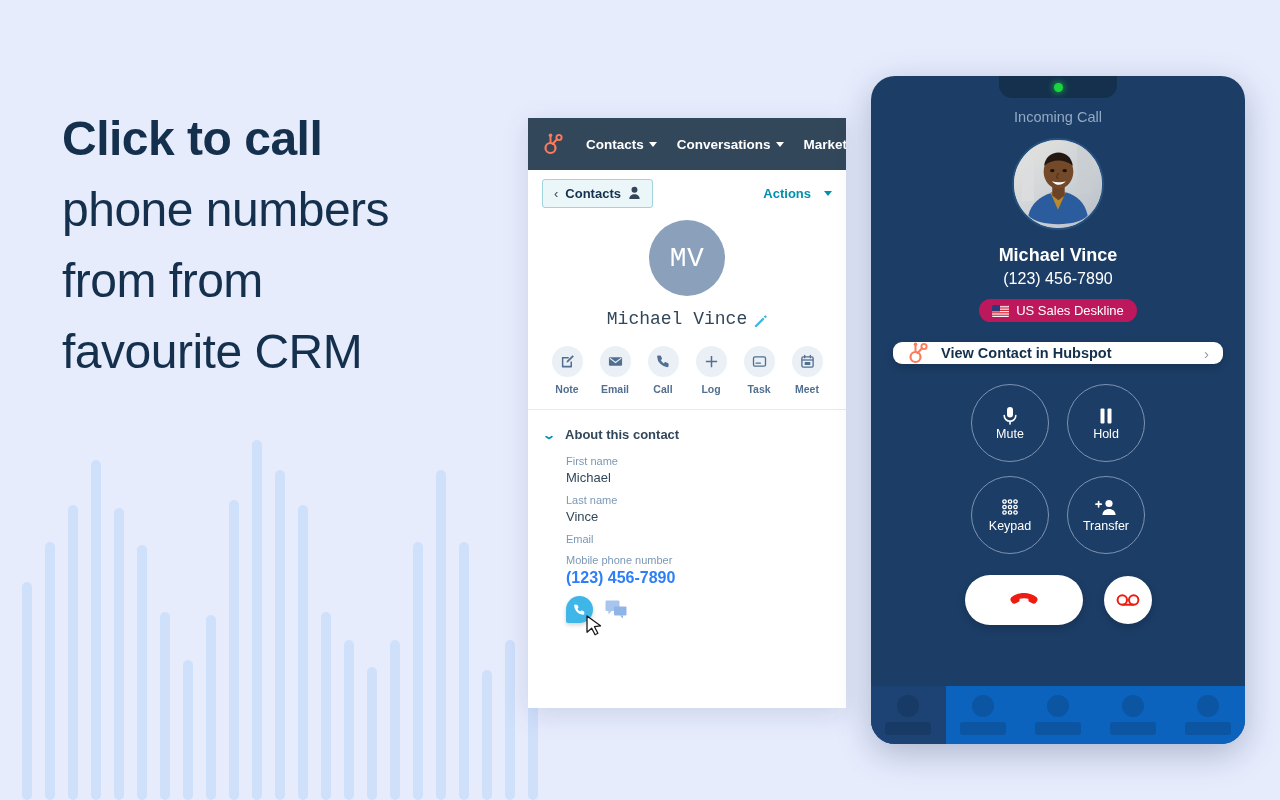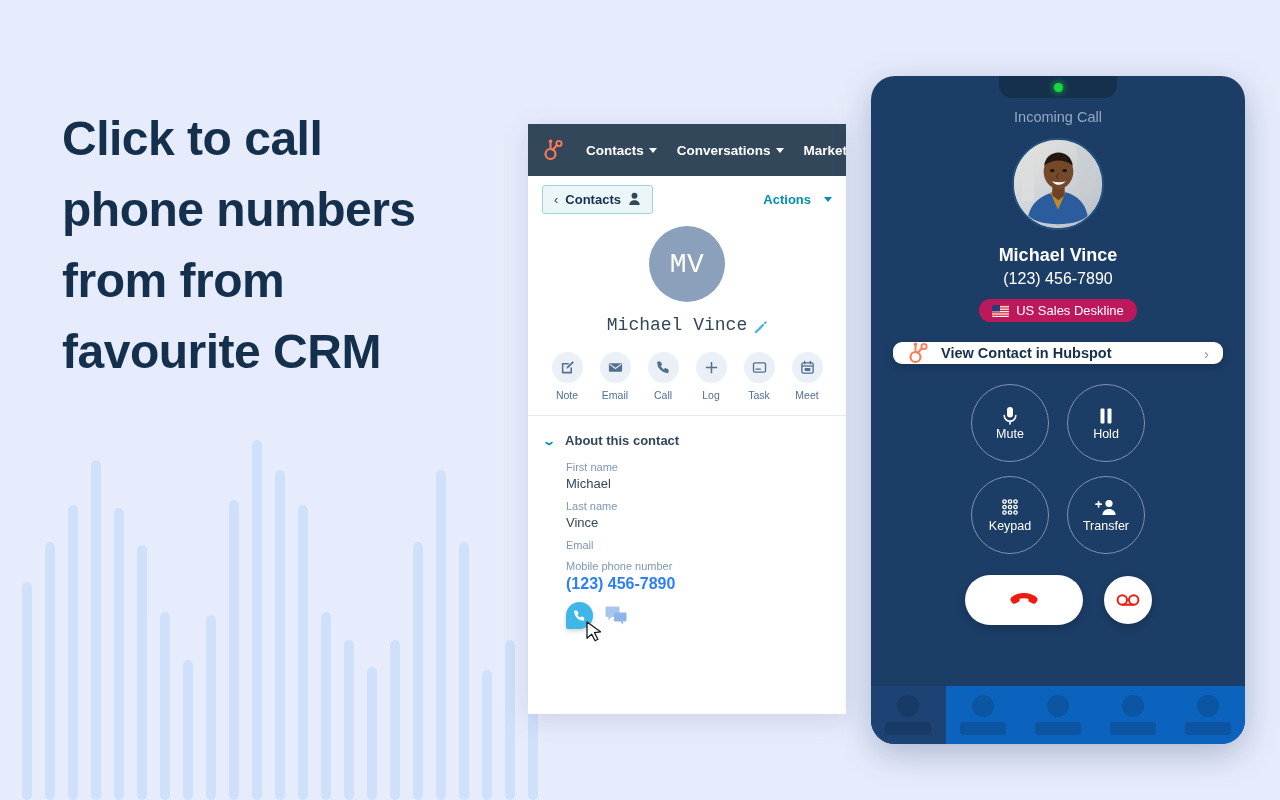--- a/index.html
+++ b/index.html
@@ -38,31 +38,31 @@
     position: absolute;
     left: 62px;
     top: 103px;
     width: 440px;
     z-index: 3;
     color: #14304d;
   }
   #headline .line {
     font-size: 48px;
     line-height: 71px;
-    font-weight: 700;
+    font-weight: 400;
     letter-spacing: -0.5px;
     white-space: nowrap;
   }
   #headline .line.strong { font-weight: 700; }
 
   
   #crm-window {
     position: absolute;
     left: 528px;
-    top: 124px;
+    top: 118px;
     width: 318px;
     height: 590px;
     background: #ffffff;
     box-shadow: 0 6px 26px rgba(25,45,90,0.13);
     z-index: 4;
     overflow: hidden;
   }
   #crm-topnav {
     height: 52px;
     background: #33475b;
@@ -156,21 +156,21 @@
   .pencil-icon { width: 13px; height: 13px; }
 
   #crm-actions {
     display: flex;
     justify-content: center;
     gap: 10px;
     margin-top: 17px;
     padding-bottom: 14px;
     border-bottom: 1px solid #e5eaf0;
   }
-  .crm-action { width: 38px; text-align: center; }
+  .crm-action { width: 38px; text-align: center; font-weight: bold; }
   .crm-action .bubble {
     width: 31px; height: 31px;
     border-radius: 50%;
     background: #eaf0f6;
     margin: 0 auto;
     display: flex;
     align-items: center;
     justify-content: center;
   }
   .crm-action .bubble svg { width: 15px; height: 15px; }

